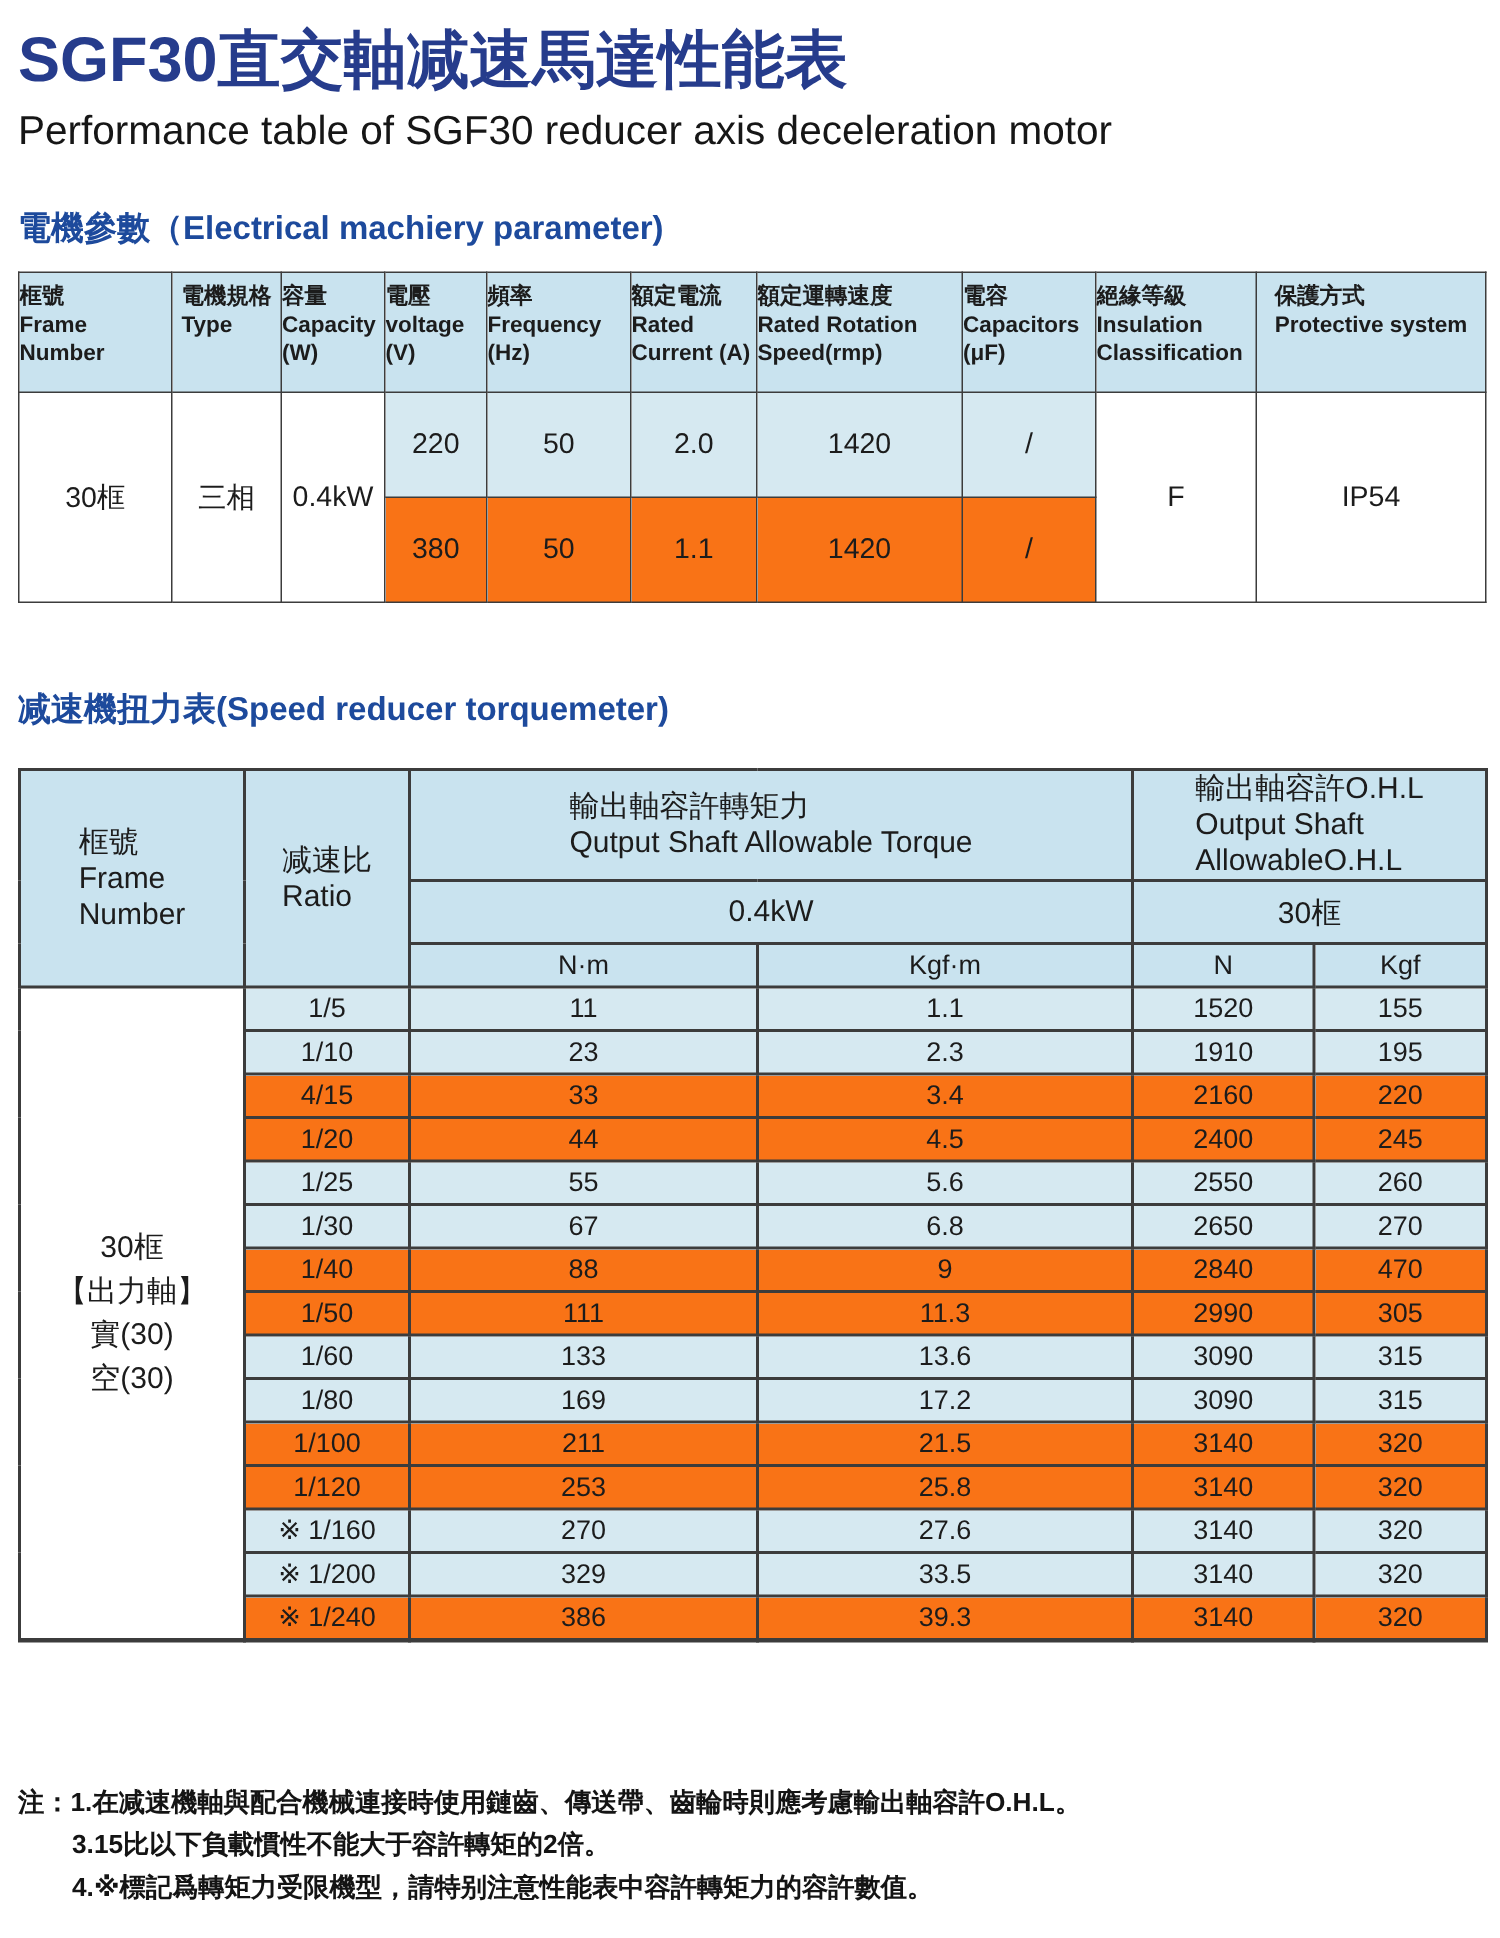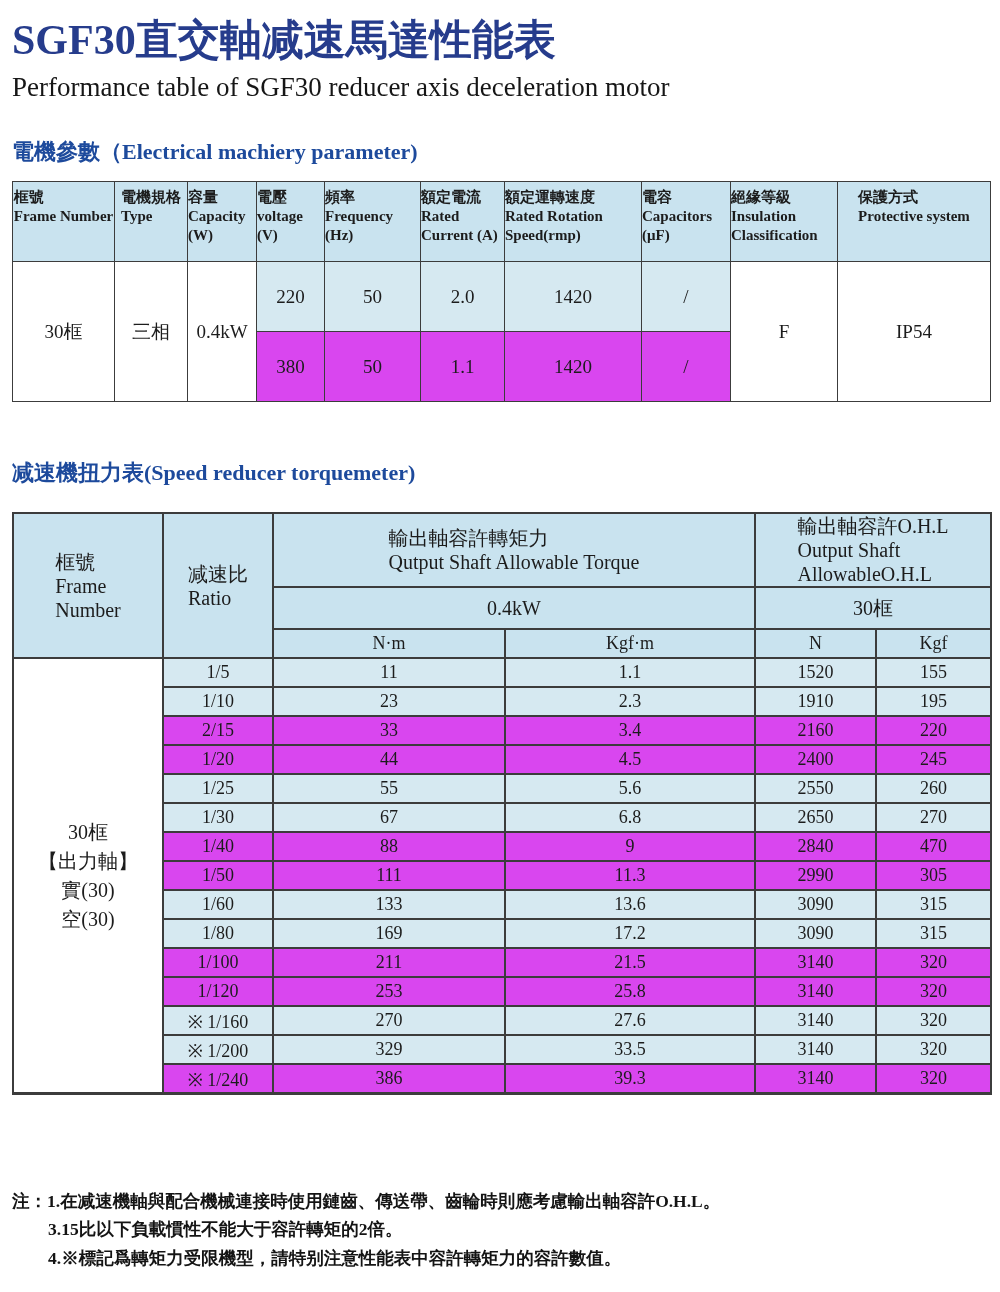--- a/index.html
+++ b/index.html
@@ -2,21 +2,21 @@
 <html><head>
 <meta charset="utf-8">
 <style>
   * { margin:0; padding:0; box-sizing:border-box; }
   html, body { background:#ffffff; }
   body {
     width:1000px; height:1292px;
     font-family:"Liberation Sans","DejaVu Sans",sans-serif;
     color:#1c1c1c; overflow:hidden;
   }
-  .page { padding:16px 10px 0 12px;font-family:Liberation Serif, serif; }
+  .page { padding:16px 10px 0 12px; }
 
   .title { font-size:42px; font-weight:bold; color:#263c8c; line-height:1.15; }
   .subtitle { font-size:27px; color:#161616; margin-top:8px; }
   .section-heading { font-size:22px; font-weight:bold; color:#1d4a9c; }
   .sh1 { margin-top:34px; }
   .sh2 { margin-top:56px; }
 
   table { border-collapse:collapse; width:978px; table-layout:fixed; }
   th, td { overflow:hidden; }
 
@@ -24,21 +24,21 @@
   .t1 { margin-top:14px; }
   .t1 th, .t1 td { border:1.5px solid #3c3c3c; }
   .t1 thead th {
     background:#c9e3ef; height:80px; vertical-align:top; padding-top:6px;
     font-size:15px; font-weight:bold; text-align:center;
   }
   .t1 thead .hb { display:inline-block; text-align:left; line-height:19px; }
   .t1 td { height:70px; text-align:center; vertical-align:middle; font-size:19px; }
   .white { background:#ffffff; }
   .blue  { background:#d6e9f1; }
-  .cream { background:#d946ef; }
+  .cream { background:#f97316; }
 
   
   .t2 { margin-top:24px; }
   .t2 th, .t2 td { border:2px solid #3c3c3c; }
   .t2 { border-bottom:3px solid #3c3c3c; }
   .t2 thead th { background:#c9e3ef; font-weight:normal; text-align:center; }
   .t2 .ha th { height:74px; vertical-align:middle; }
   .t2 .hbw th { height:42px; font-size:20px; vertical-align:middle; }
   .t2 .hc th { height:29px; font-size:18px; vertical-align:middle; }
   .t2 .hb { display:inline-block; text-align:left; font-size:20px; line-height:24px; }
@@ -154,21 +154,21 @@
         <td class="blue">155</td>
       </tr>
       <tr>
         <td class="blue">1/10</td>
         <td class="blue">23</td>
         <td class="blue">2.3</td>
         <td class="blue">1910</td>
         <td class="blue">195</td>
       </tr>
       <tr>
-        <td class="cream">2/15</td>
+        <td class="cream">4/15</td>
         <td class="cream">33</td>
         <td class="cream">3.4</td>
         <td class="cream">2160</td>
         <td class="cream">220</td>
       </tr>
       <tr>
         <td class="cream">1/20</td>
         <td class="cream">44</td>
         <td class="cream">4.5</td>
         <td class="cream">2400</td>

